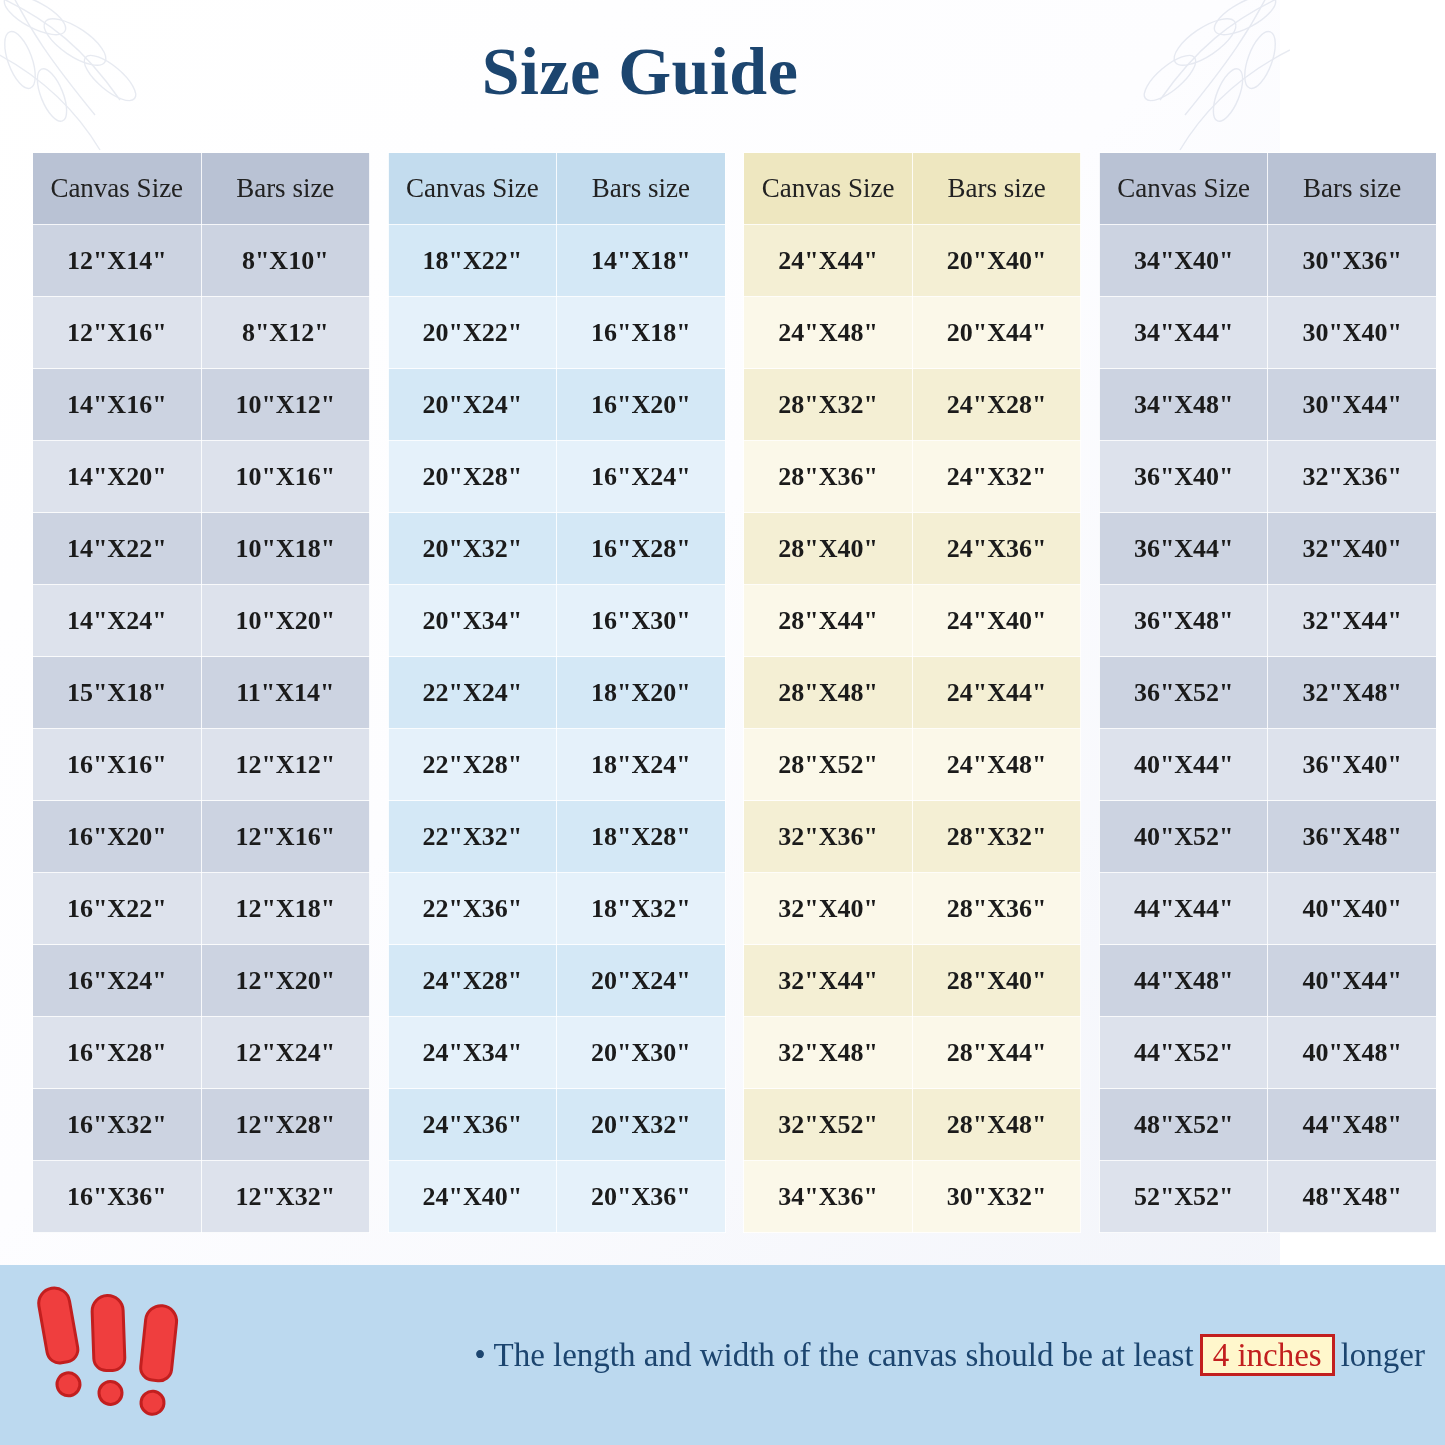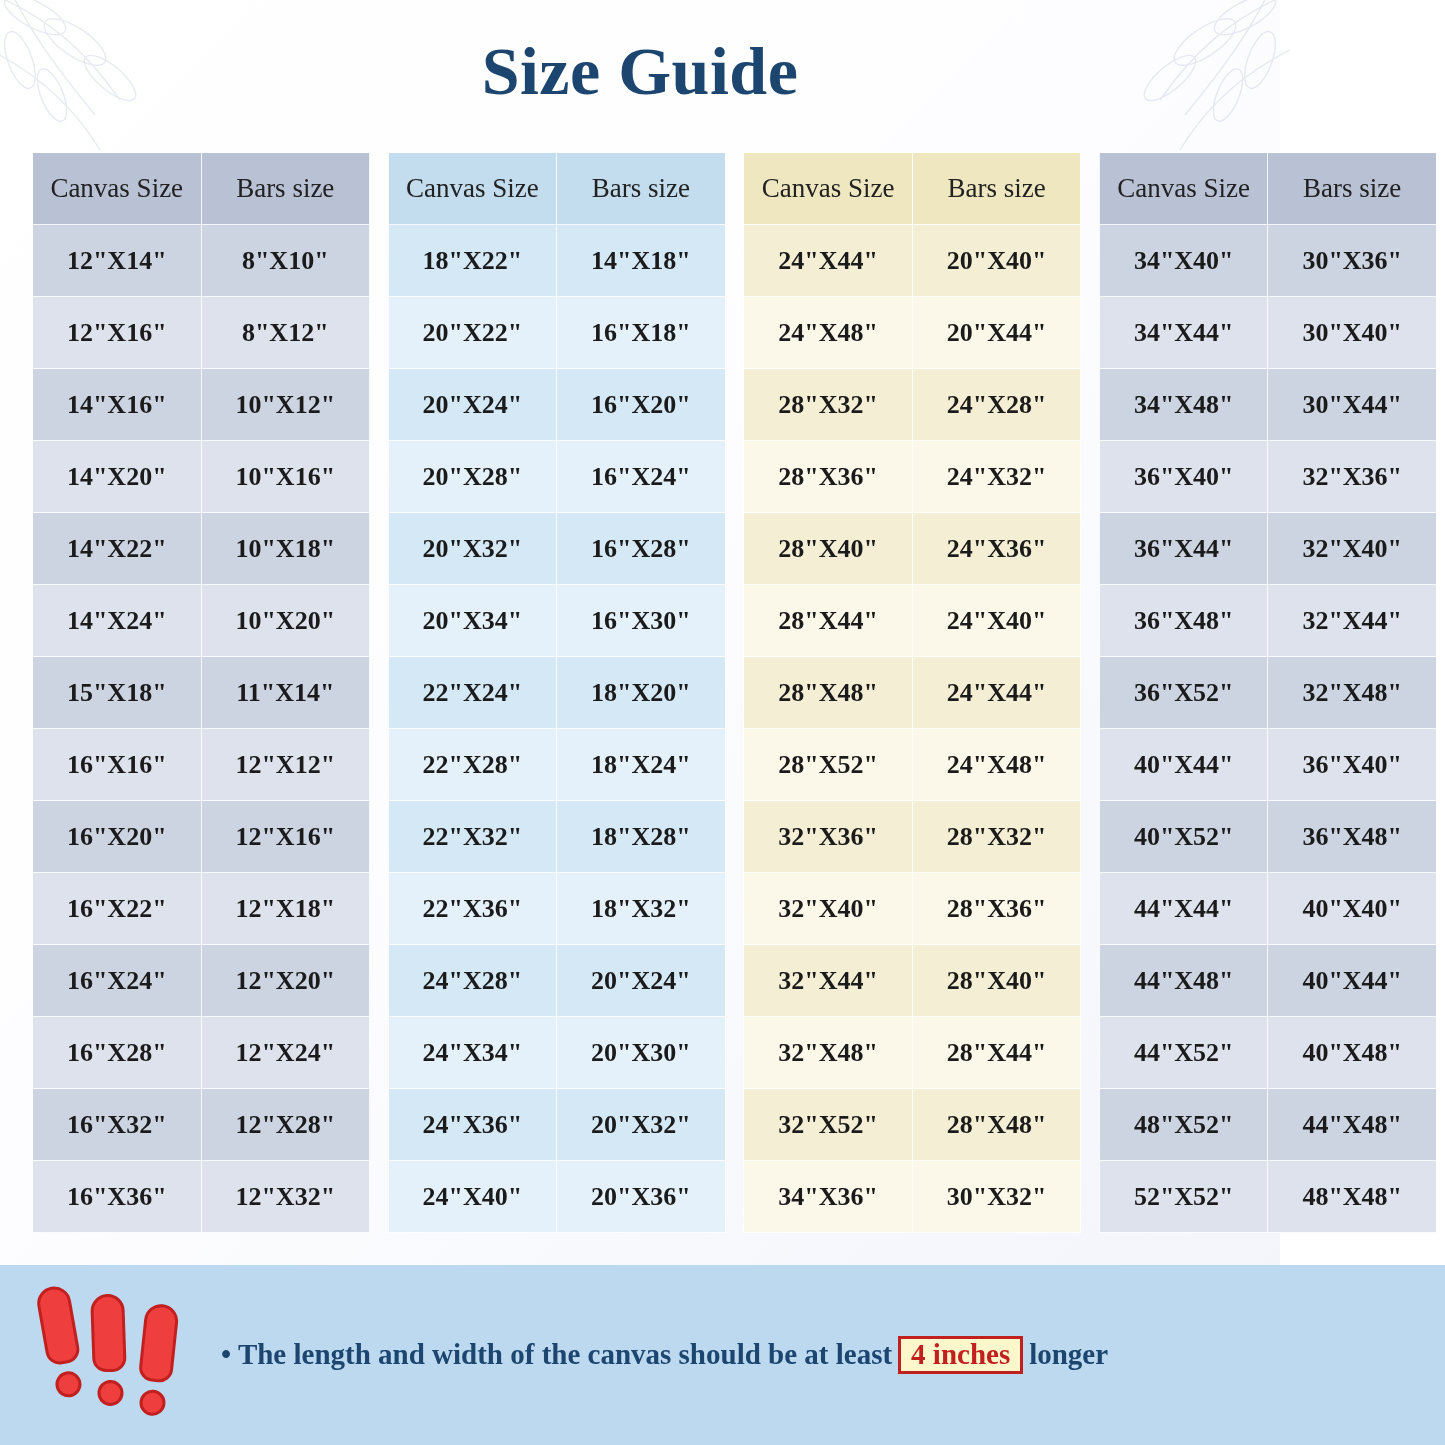--- a/index.html
+++ b/index.html
@@ -113,24 +113,25 @@
     border-radius: 50%;
   }
   .m1 { left: 30px; top: 6px; transform: rotate(-10deg); }
   .m2 { left: 78px; top: 14px; transform: rotate(-2deg); }
   .m3 { left: 126px; top: 24px; transform: rotate(6deg); }
 
   #notes {
     flex: 1;
     color: #1c456f;
     font-family: "Liberation Serif", serif;
-    font-weight: bold;
-    font-size: 29px;
+    font-weight: normal;
+    font-size: 33px;
     line-height: 1.28;
     padding-left: 22px;
+    text-align: right;
   }
   .note { margin-bottom: 14px; }
   .note:last-child { margin-bottom: 0; }
   .note .indent { display: block; padding-left: 22px; }
   .hl {
     display: inline-block;
     background: #fff7cc;
     color: #c21f1f;
     border: 3px solid #c21f1f;
     padding: 0 10px;

